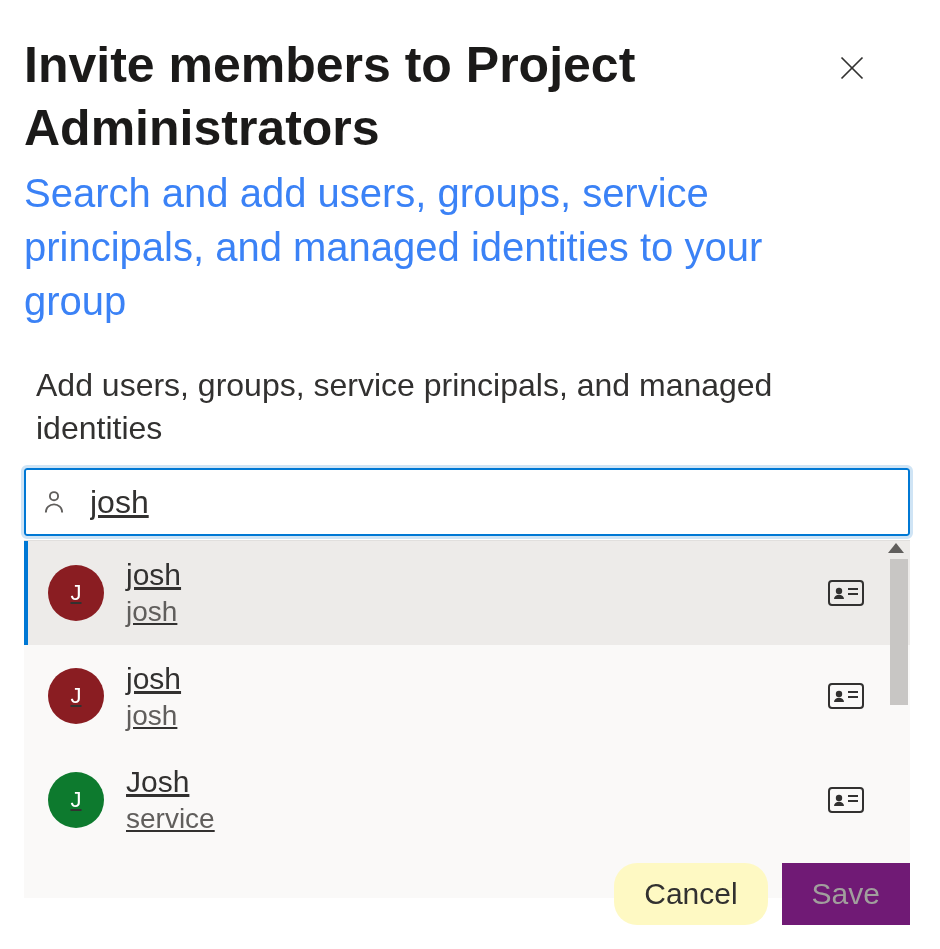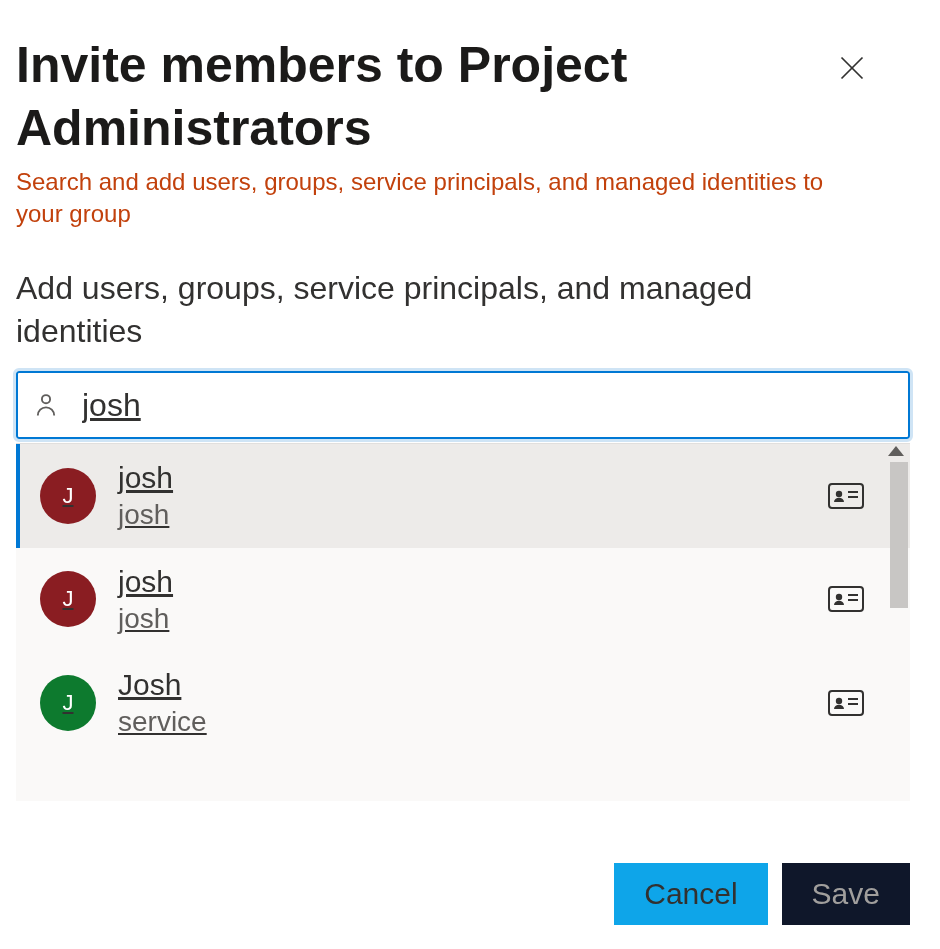--- a/index.html
+++ b/index.html
@@ -6,21 +6,21 @@
     html, body {
       margin: 0;
       padding: 0;
       width: 940px;
       height: 949px;
       font-family: "Segoe UI", -apple-system, BlinkMacSystemFont, sans-serif;
       background: #ffffff;
       color: #323130;
     }
     .panel {
-      padding: 34px 30px 0 16px;
+      padding: 34px 30px 0 24px;
       position: relative;
       height: 100%;
     }
     .close-btn {
       position: absolute;
       top: 48px;
       right: 68px;
       width: 40px;
       height: 40px;
       display: flex;
@@ -30,30 +30,30 @@
     }
     .close-btn svg { width: 28px; height: 28px; }
     .title {
       font-size: 50px;
       font-weight: 600;
       line-height: 1.26;
       margin: 0 120px 6px 0;
       color: #1b1a19;
     }
     .subtitle {
-      font-size: 24px;
+      font-size: 40px;
       line-height: 1.35;
-      color: #c2410c;
+      color: #3b82f6;
       margin: 0 60px 36px 0;
     }
     .field-label {
       font-size: 32px;
       line-height: 1.35;
       color: #323130;
-      margin: 0 60px 18px 0;
+      margin: 0 60px 18px 12px;
     }
     .search-wrap {
       position: relative;
       text-decoration: underline;
     }
     .search-box {
       display: flex;
       align-items: center;
       border: 2px solid #0078d4;
       border-radius: 3px;
@@ -173,25 +173,26 @@
       gap: 14px;
     }
     .btn {
       font-family: inherit;
       font-size: 30px;
       padding: 14px 30px;
       border: none;
       cursor: pointer;
     }
     .btn.secondary {
-      background: #0ea5e9;
-      color: #323130;
+      background: #fef9c3;
+      color: #323130;
+      border-radius: 23px;
     }
     .btn.primary {
-      background: #0f172a;
+      background: #701a75;
       color: #a19f9d;
     }
   </style>
 </head>
 <body>
 
 <div class="panel">
 
   <div class="close-btn">
     <svg viewBox="0 0 24 24">

